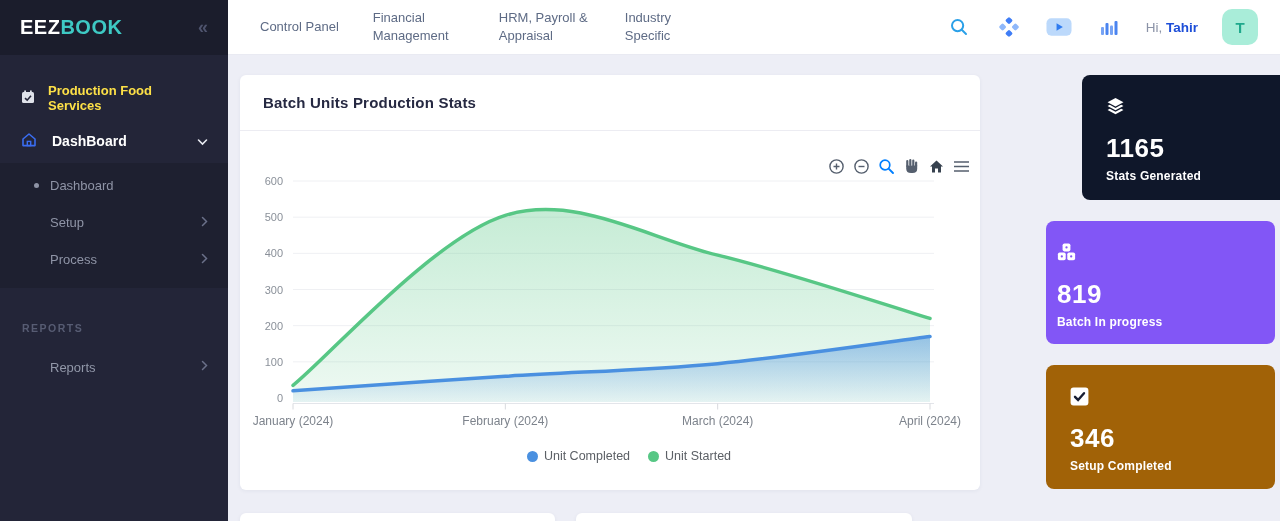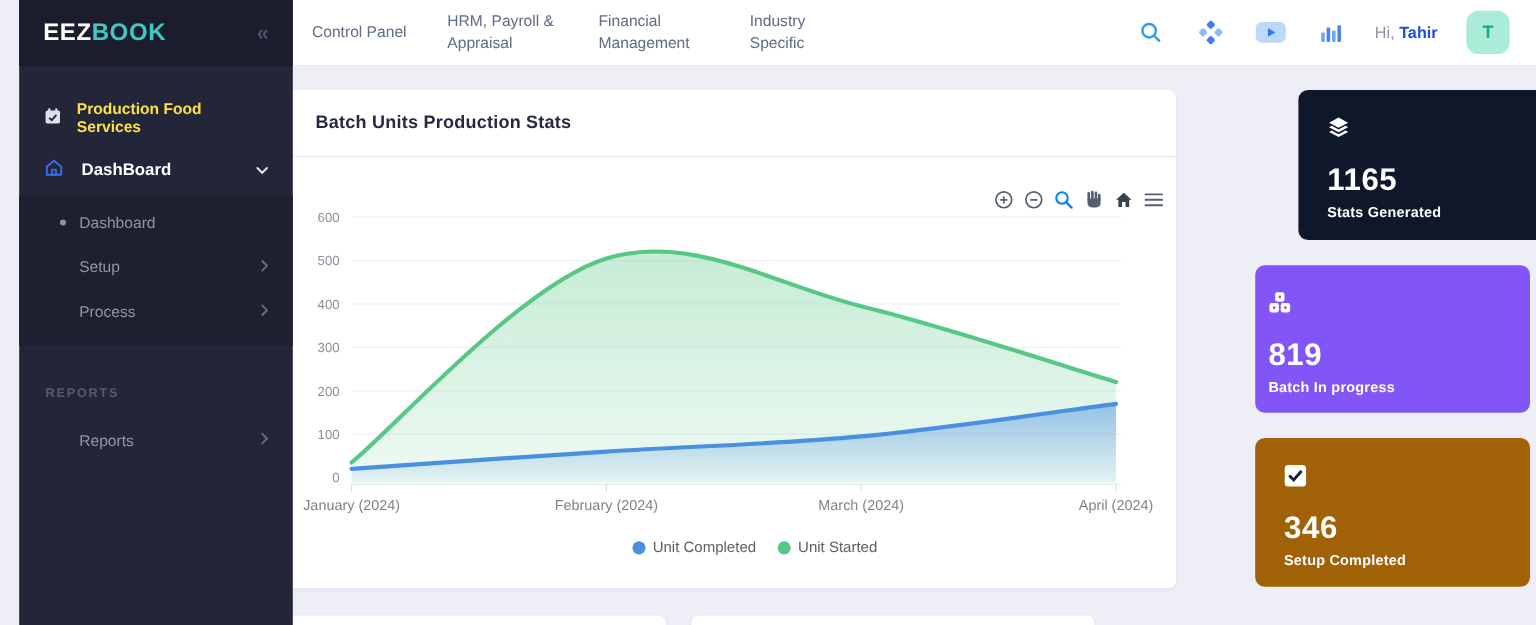--- a/index.html
+++ b/index.html
@@ -1,20 +1,20 @@
 <!DOCTYPE html>
 <html><head>
 <meta charset="utf-8">
 <style>
   * { margin:0; padding:0; box-sizing:border-box; }
   html,body { width:1280px; height:521px; overflow:hidden;
     font-family:"Liberation Sans", sans-serif; background:#edeef6; }
 
   
-  .sidebar { position:absolute; left:16px; top:0; width:228px; height:521px;
+  .sidebar { position:absolute; left:0; top:0; width:228px; height:521px;
     background:#232538; color:#fff; z-index:5; }
   .side-logo { height:55px; display:flex; align-items:center; justify-content:space-between;
     padding:0 20px; background:#1b1d2c; }
   .logo-text { font-size:20px; font-weight:bold; letter-spacing:.5px; color:#fff; }
   .logo-accent { }
   .collapse-btn { color:#4e536d; font-size:18px; font-weight:bold; cursor:pointer; }
   .side-service { display:flex; align-items:center; gap:12px; padding:0 20px;
     margin-top:30px; height:26px; font-size:13px; color:#fde047; font-weight:600; }
   .menu-row { display:flex; align-items:center; gap:14px; padding:0 20px; height:44px;
     margin-top:8px; font-size:14px; color:#fff; font-weight:600; cursor:pointer; }
@@ -156,22 +156,22 @@
       <svg width="7" height="11" viewBox="0 0 7 11">
           <path d="M1.5 1.5 L5.5 5.5 L1.5 9.5" stroke="#6a7089" stroke-width="1.5" fill="none" stroke-linecap="round"></path>
         </svg>
     </span>
   </div>
 </div>
 
 <div class="header">
   <div class="nav-items">
     <div class="nav-item">Control Panel</div>
+    <div class="nav-item">Financial Management</div>
     <div class="nav-item">HRM, Payroll &amp; Appraisal</div>
-    <div class="nav-item">Financial Management</div>
     <div class="nav-item">Industry Specific</div>
   </div>
   <div class="header-right">
     <span class="hicon">
       <svg width="20" height="20" viewBox="0 0 20 20" fill="none">
         <circle cx="8.6" cy="8.6" r="5.6" stroke="#2aa0e8" stroke-width="2"></circle>
         <path d="M13 13 L17 17" stroke="#2aa0e8" stroke-width="2" stroke-linecap="round"></path>
       </svg>
     </span>
     <span class="hicon">

